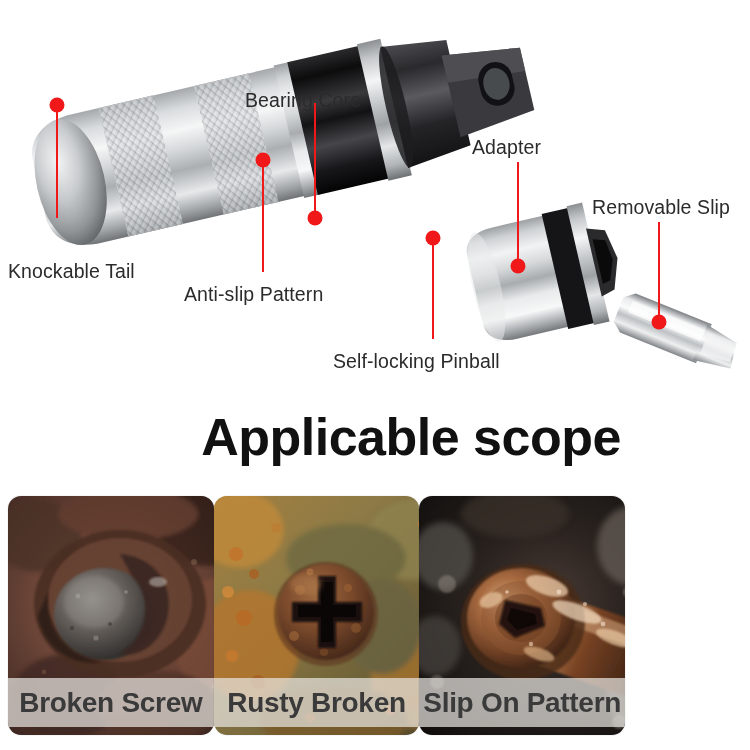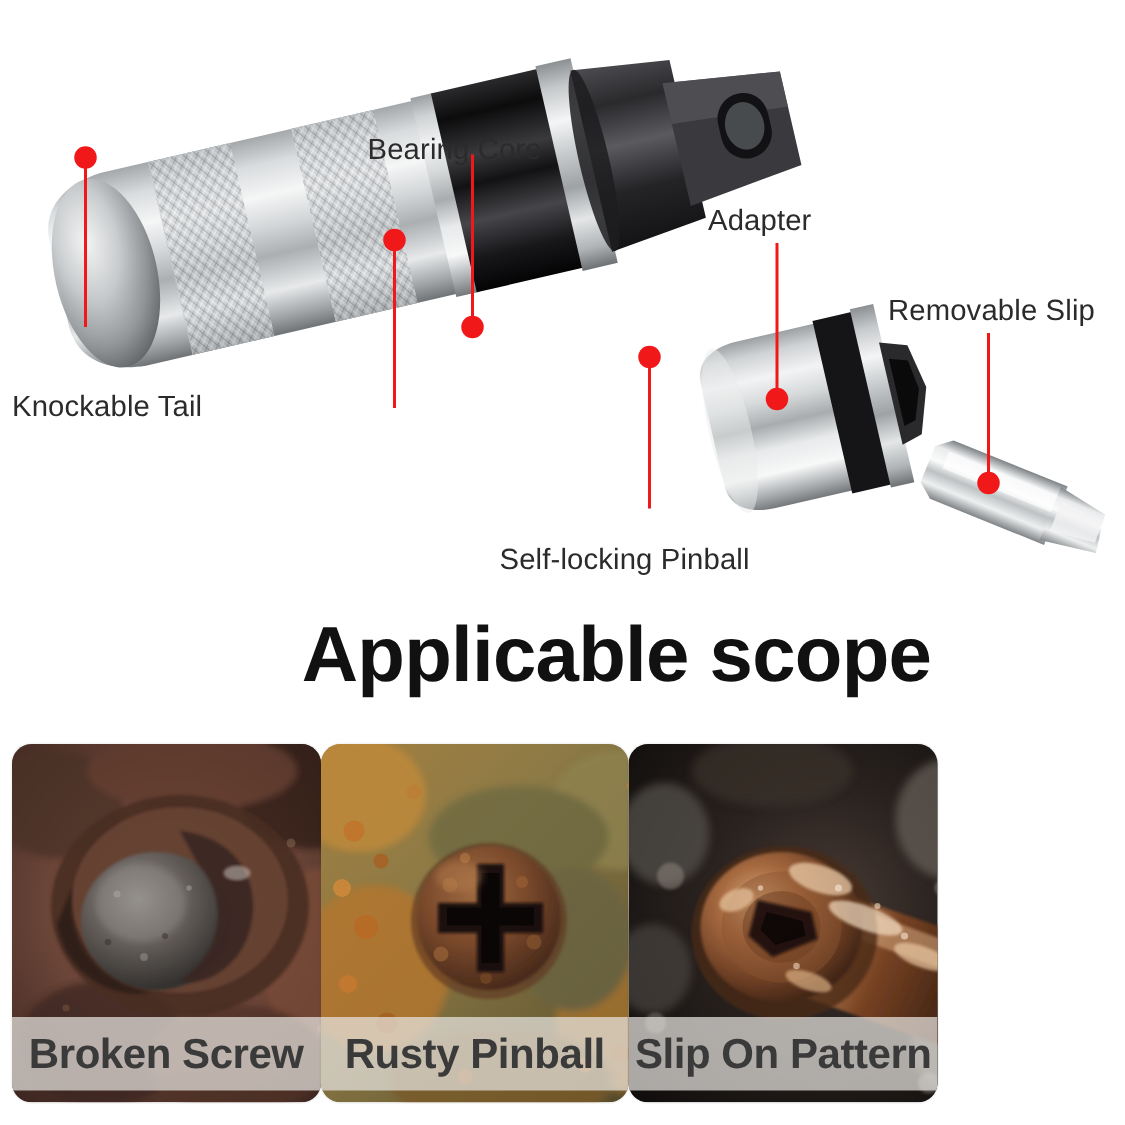--- a/index.html
+++ b/index.html
@@ -268,24 +268,25 @@
         <circle cx="433" cy="238" r="7.5" fill="#f01818"></circle>
         <line x1="518" y1="162" x2="518" y2="260" stroke="#f01818" stroke-width="2"></line>
         <circle cx="518" cy="266" r="7.5" fill="#f01818"></circle>
         <line x1="659" y1="222" x2="659" y2="316" stroke="#f01818" stroke-width="2"></line>
         <circle cx="659" cy="322" r="7.5" fill="#f01818"></circle>
       </g>
   </svg>
 
   <div class="callout-label" style="left:8px;  top:232px;margin-top:30px;">Knockable Tail</div>
 
+  <div class="callout-label" style="left:184px; top:285px;">Anti-slip Pattern</div>
 
   <div class="callout-label" style="left:245px; top:78px;margin-top:13px;">Bearing Core</div>
 
-  <div class="callout-label" style="left:333px; top:352px;margin-top:12px;">Self-locking Pinball</div>
+  <div class="callout-label" style="left:333px; top:352px;">Self-locking Pinball</div>
 
   <div class="callout-label" style="left:472px; top:138px;">Adapter</div>
 
   <div class="callout-label" style="left:592px; top:198px;">Removable Slip</div>
 </div>
 
 <div id="scope-heading">Applicable scope</div>
 
 <div id="panels">
 
@@ -408,21 +409,21 @@
       </g>
 
       <path d="M 104 80 L 122 80 L 122 106 L 148 106 L 148 126 L 122 126
                L 122 152 L 104 152 L 104 126 L 78 126 L 78 106 L 104 106 Z" fill="#120c07" opacity="0.95" filter="url(#p2blurS)"></path>
       <path d="M 107 86 L 119 86 L 119 109 L 142 109 L 142 121 L 119 121
                L 119 146 L 107 146 L 107 121 L 84 121 L 84 109 L 107 109 Z" fill="#000000" opacity="0.6"></path>
 
       <ellipse cx="92" cy="88" rx="16" ry="10" fill="#c28a56" opacity="0.35" filter="url(#p2blur)"></ellipse>
     </svg>
     <div class="panel-caption-band">
-      <span class="panel-caption">Rusty Pinball</span>
+      <span class="panel-caption">Rusty Broken</span>
     </div>
   </div>
 
   <div class="panel">
     <svg class="panel-photo" width="238" height="239" viewBox="0 0 238 239" preserveAspectRatio="xMidYMid slice">
       <defs>
         <radialGradient id="p3bg" cx="55%" cy="45%" r="80%">
           <stop offset="0%" stop-color="#4a3b34"></stop>
           <stop offset="40%" stop-color="#2a2320"></stop>
           <stop offset="100%" stop-color="#0d0b0a"></stop>

